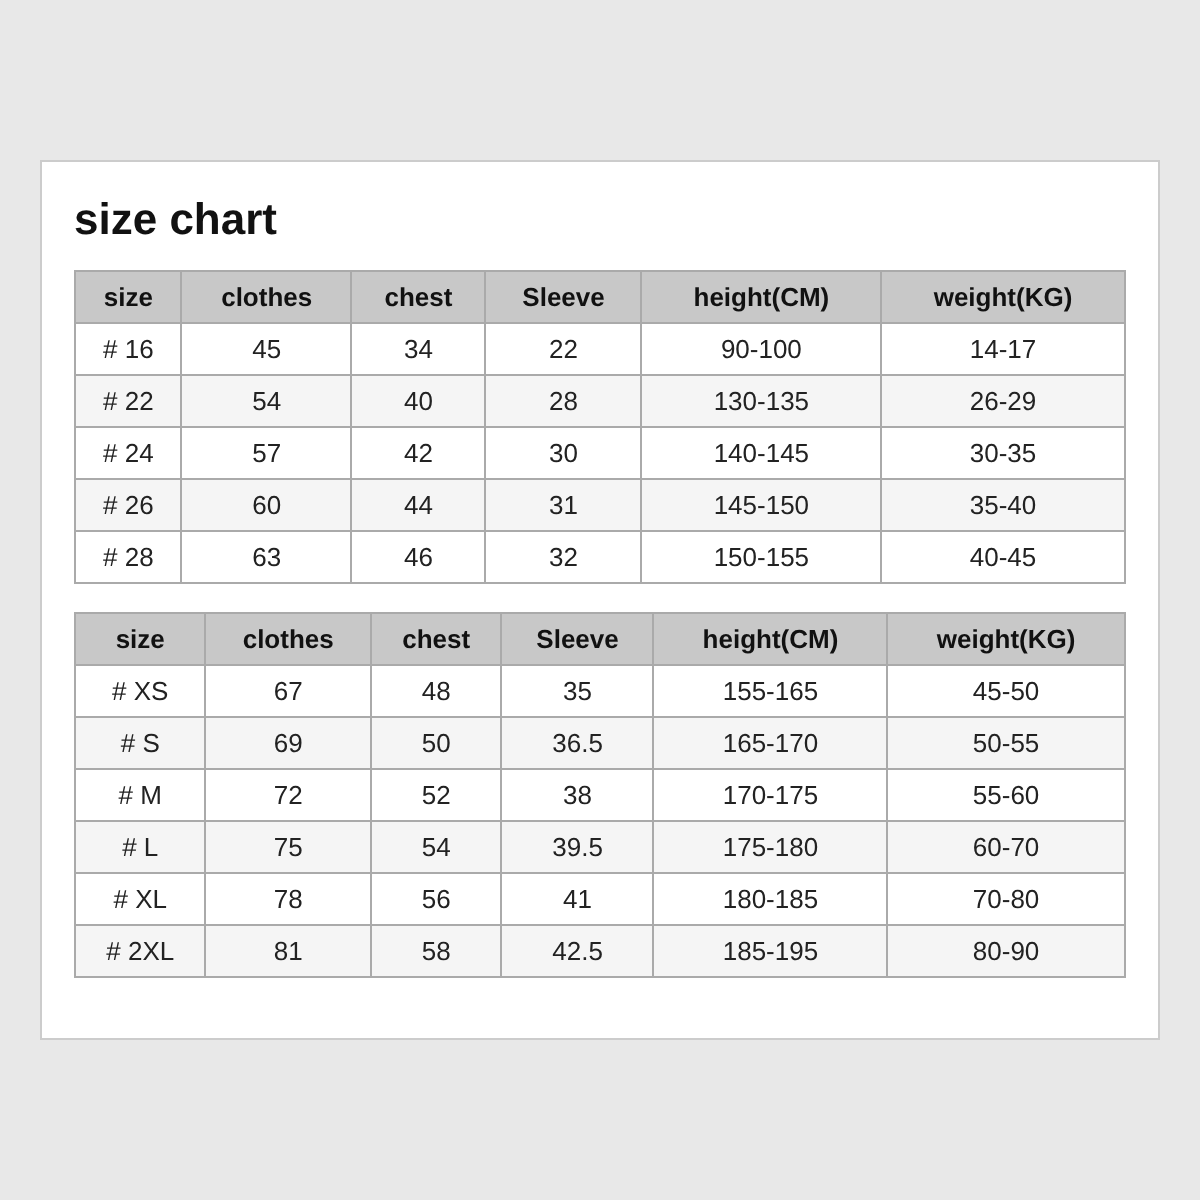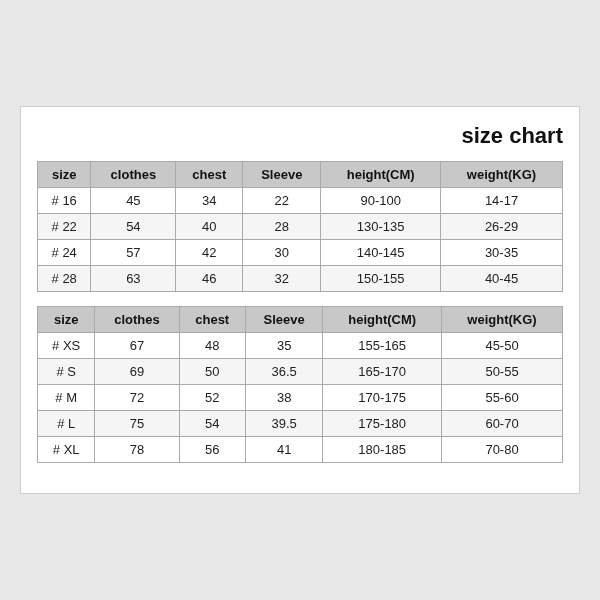--- a/index.html
+++ b/index.html
@@ -19,21 +19,21 @@
     }
 
     .card {
       background: #ffffff;
       border: 1px solid #cccccc;
       padding: 16px;
       width: 560px;
     }
 
     .chart-title {
-      text-align: right;
+      text-align: left;
       font-size: 22px;
       font-weight: bold;
       margin-bottom: 12px;
       color: #111;
     }
 
     table {
       width: 100%;
       border-collapse: collapse;
       margin-bottom: 14px;
@@ -106,20 +106,28 @@
           </tr>
           <tr>
             <td># 24</td>
             <td>57</td>
             <td>42</td>
             <td>30</td>
             <td>140-145</td>
             <td>30-35</td>
           </tr>
           <tr>
+            <td># 26</td>
+            <td>60</td>
+            <td>44</td>
+            <td>31</td>
+            <td>145-150</td>
+            <td>35-40</td>
+          </tr>
+          <tr>
             <td># 28</td>
             <td>63</td>
             <td>46</td>
             <td>32</td>
             <td>150-155</td>
             <td>40-45</td>
           </tr>
         </tbody>
       </table>
       <table>
@@ -167,16 +175,24 @@
             <td>60-70</td>
           </tr>
           <tr>
             <td># XL</td>
             <td>78</td>
             <td>56</td>
             <td>41</td>
             <td>180-185</td>
             <td>70-80</td>
           </tr>
+          <tr>
+            <td># 2XL</td>
+            <td>81</td>
+            <td>58</td>
+            <td>42.5</td>
+            <td>185-195</td>
+            <td>80-90</td>
+          </tr>
         </tbody>
       </table>
     </div>
 </div>
 
 </body></html>

